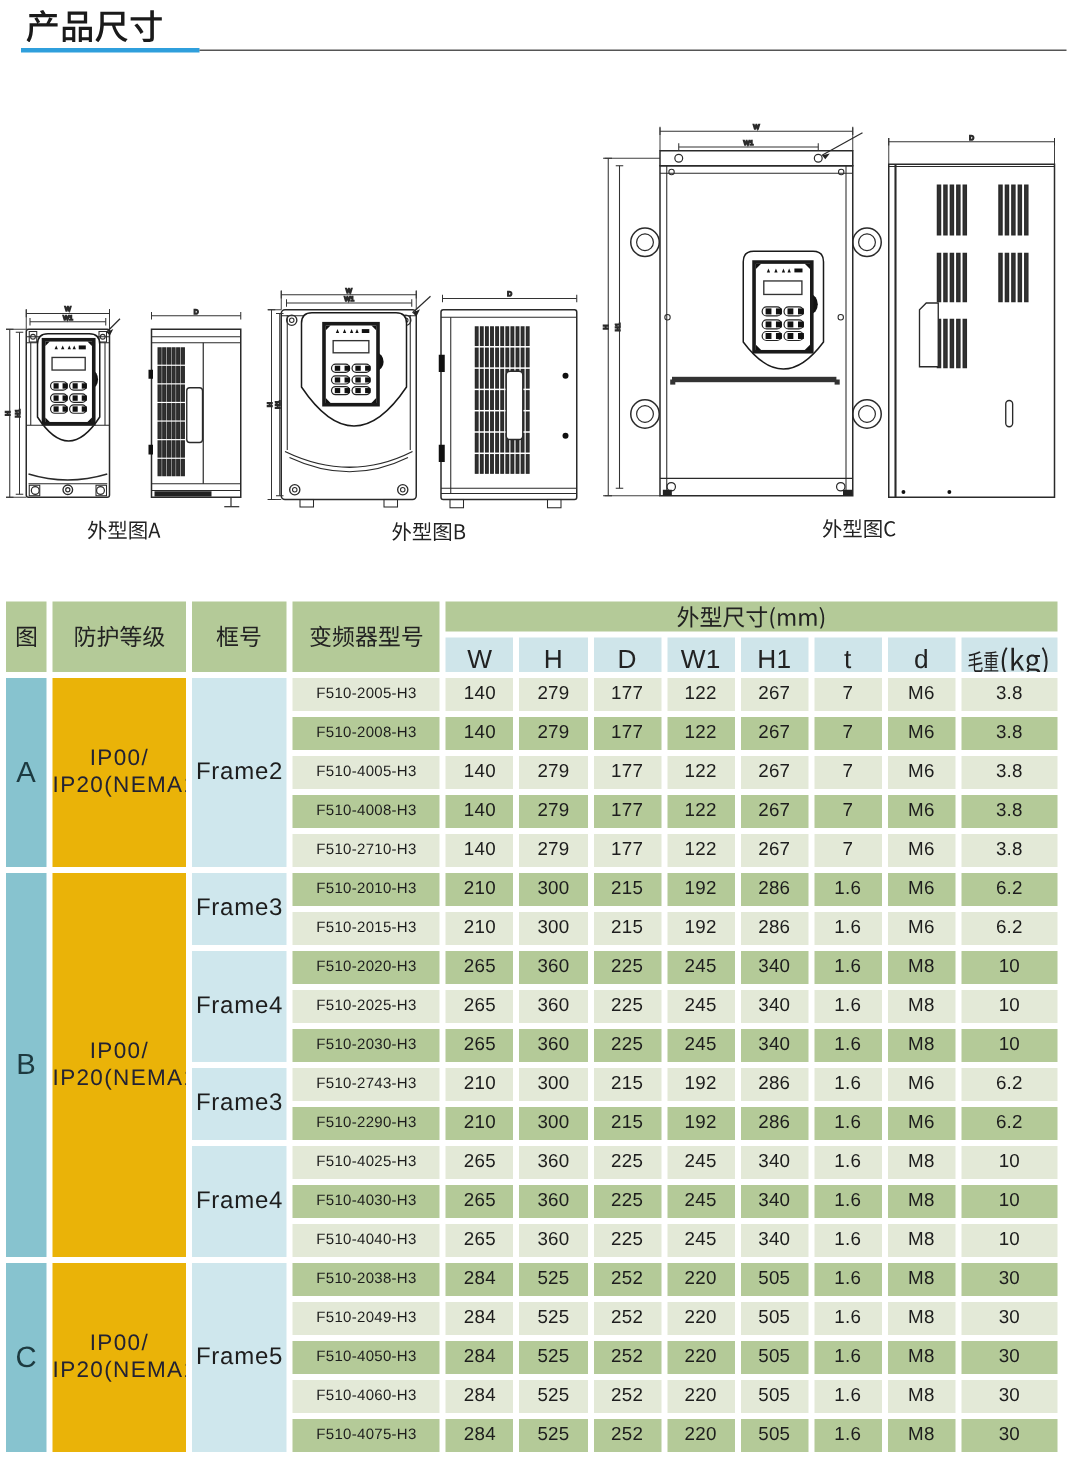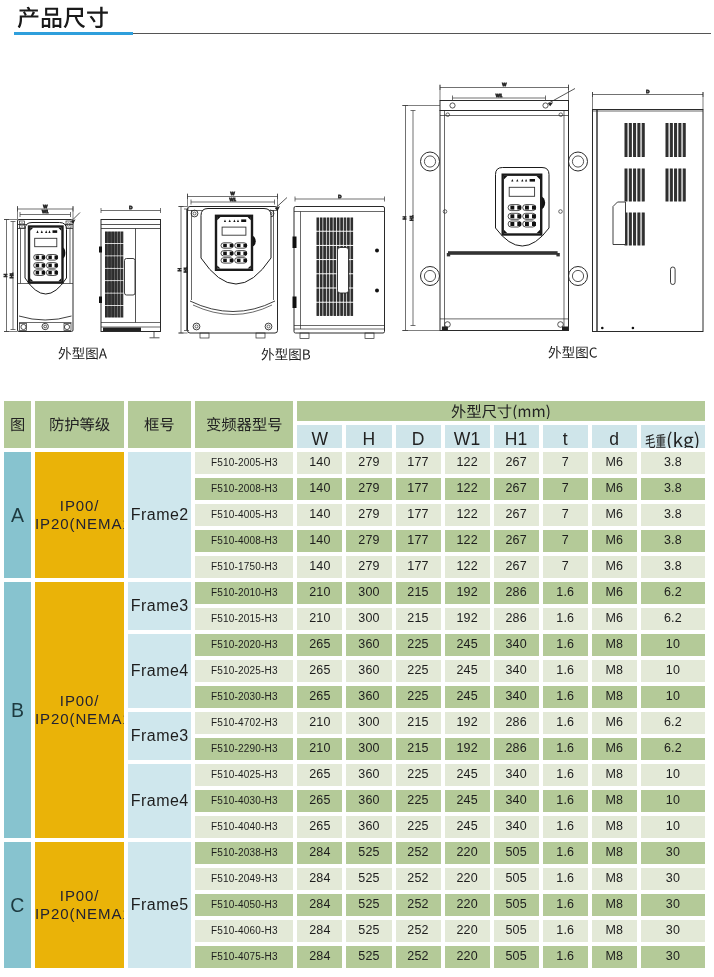--- a/index.html
+++ b/index.html
@@ -581,21 +581,21 @@
 <td>140</td>
 <td>279</td>
 <td>177</td>
 <td>122</td>
 <td>267</td>
 <td>7</td>
 <td>M6</td>
 <td>3.8</td>
 </tr>
 <tr class="d l">
-<td class="mod">F510-1750-H3</td>
+<td class="mod">F510-2710-H3</td>
 <td>140</td>
 <td>279</td>
 <td>177</td>
 <td>122</td>
 <td>267</td>
 <td>7</td>
 <td>M6</td>
 <td>3.8</td>
 </tr>
 
@@ -653,21 +653,21 @@
 <td>360</td>
 <td>225</td>
 <td>245</td>
 <td>340</td>
 <td>1.6</td>
 <td>M8</td>
 <td>10</td>
 </tr>
 <tr class="d l">
 <td class="fr" rowspan="2">Frame3</td>
-<td class="mod">F510-4702-H3</td>
+<td class="mod">F510-2743-H3</td>
 <td>210</td>
 <td>300</td>
 <td>215</td>
 <td>192</td>
 <td>286</td>
 <td>1.6</td>
 <td>M6</td>
 <td>6.2</td>
 </tr>
 <tr class="d g">

